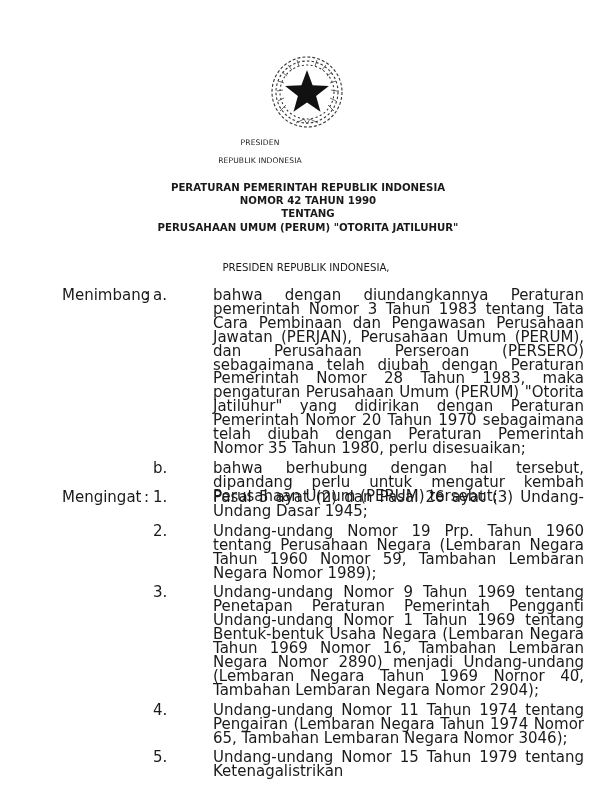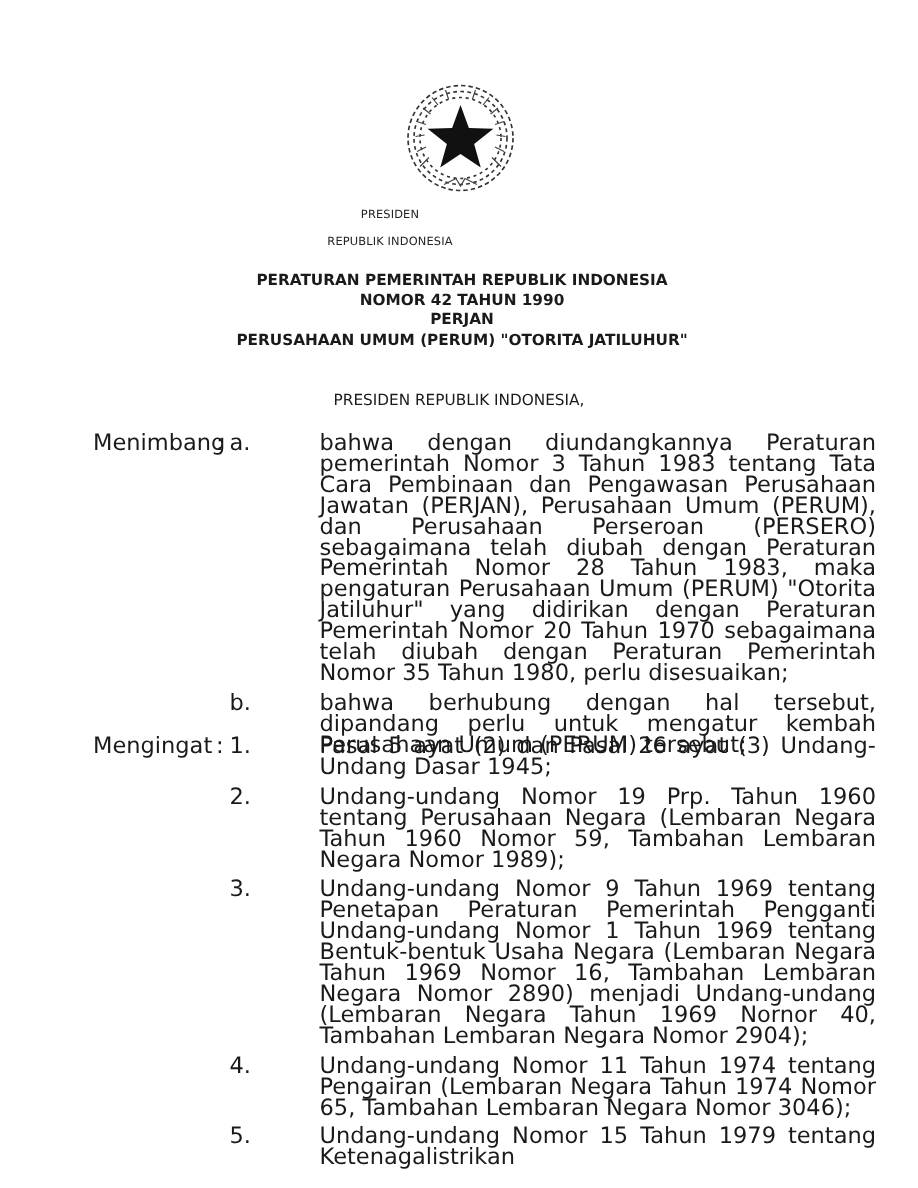--- a/index.html
+++ b/index.html
@@ -37,21 +37,21 @@
     <polygon fill="#111" points="39,17 44.6,32.3 60.9,32.9 48.1,43 52.5,58.7 39,49.6 25.5,58.7 29.9,43 17.1,32.9 33.4,32.3"></polygon>
   </svg>
 </div>
 
 <div class="emblem-caption" style="top:138px;">PRESIDEN</div>
 <div class="emblem-caption" style="top:156px;">REPUBLIK INDONESIA</div>
 
 <div class="title-block">
   <div>PERATURAN PEMERINTAH REPUBLIK INDONESIA</div>
   <div>NOMOR 42 TAHUN 1990</div>
-  <div>PERJAN</div>
+  <div>TENTANG</div>
   <div>PERUSAHAAN UMUM (PERUM) "OTORITA JATILUHUR"</div>
 </div>
 
 <div class="president">PRESIDEN REPUBLIK INDONESIA,</div>
 
 <div class="section" style="top:289px;">
   <span class="sec-label">Menimbang</span>
   <span class="sec-colon">:</span>
   <div class="item">
     <span class="item-marker">a.</span>

